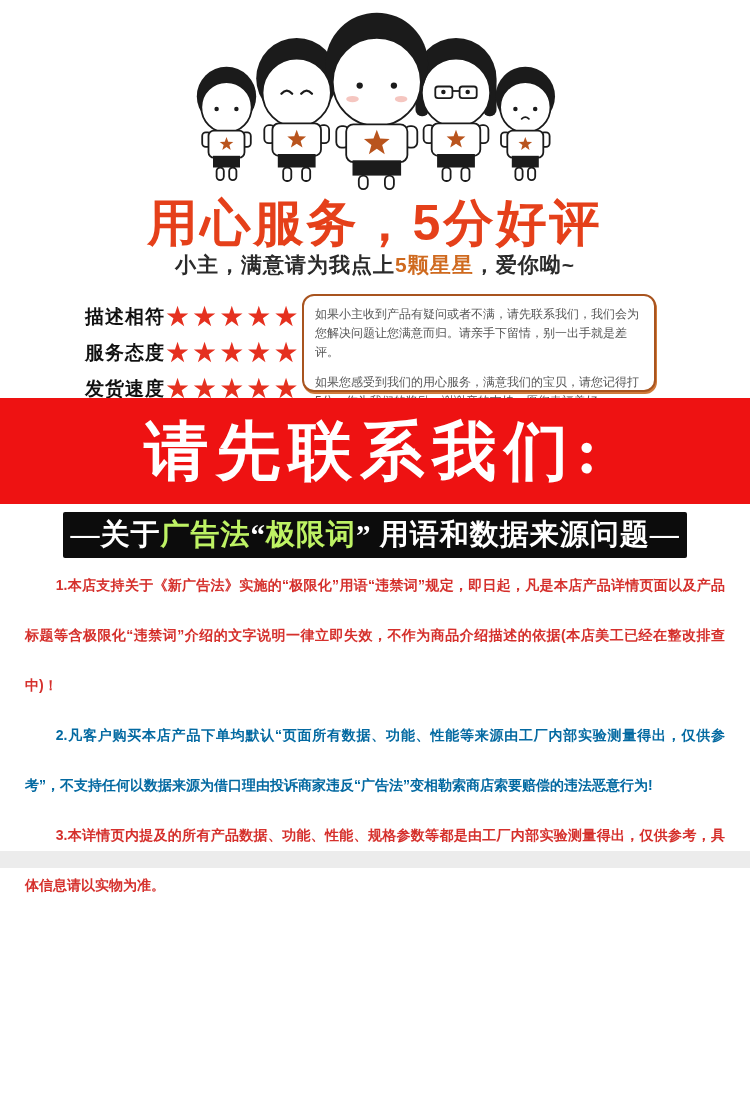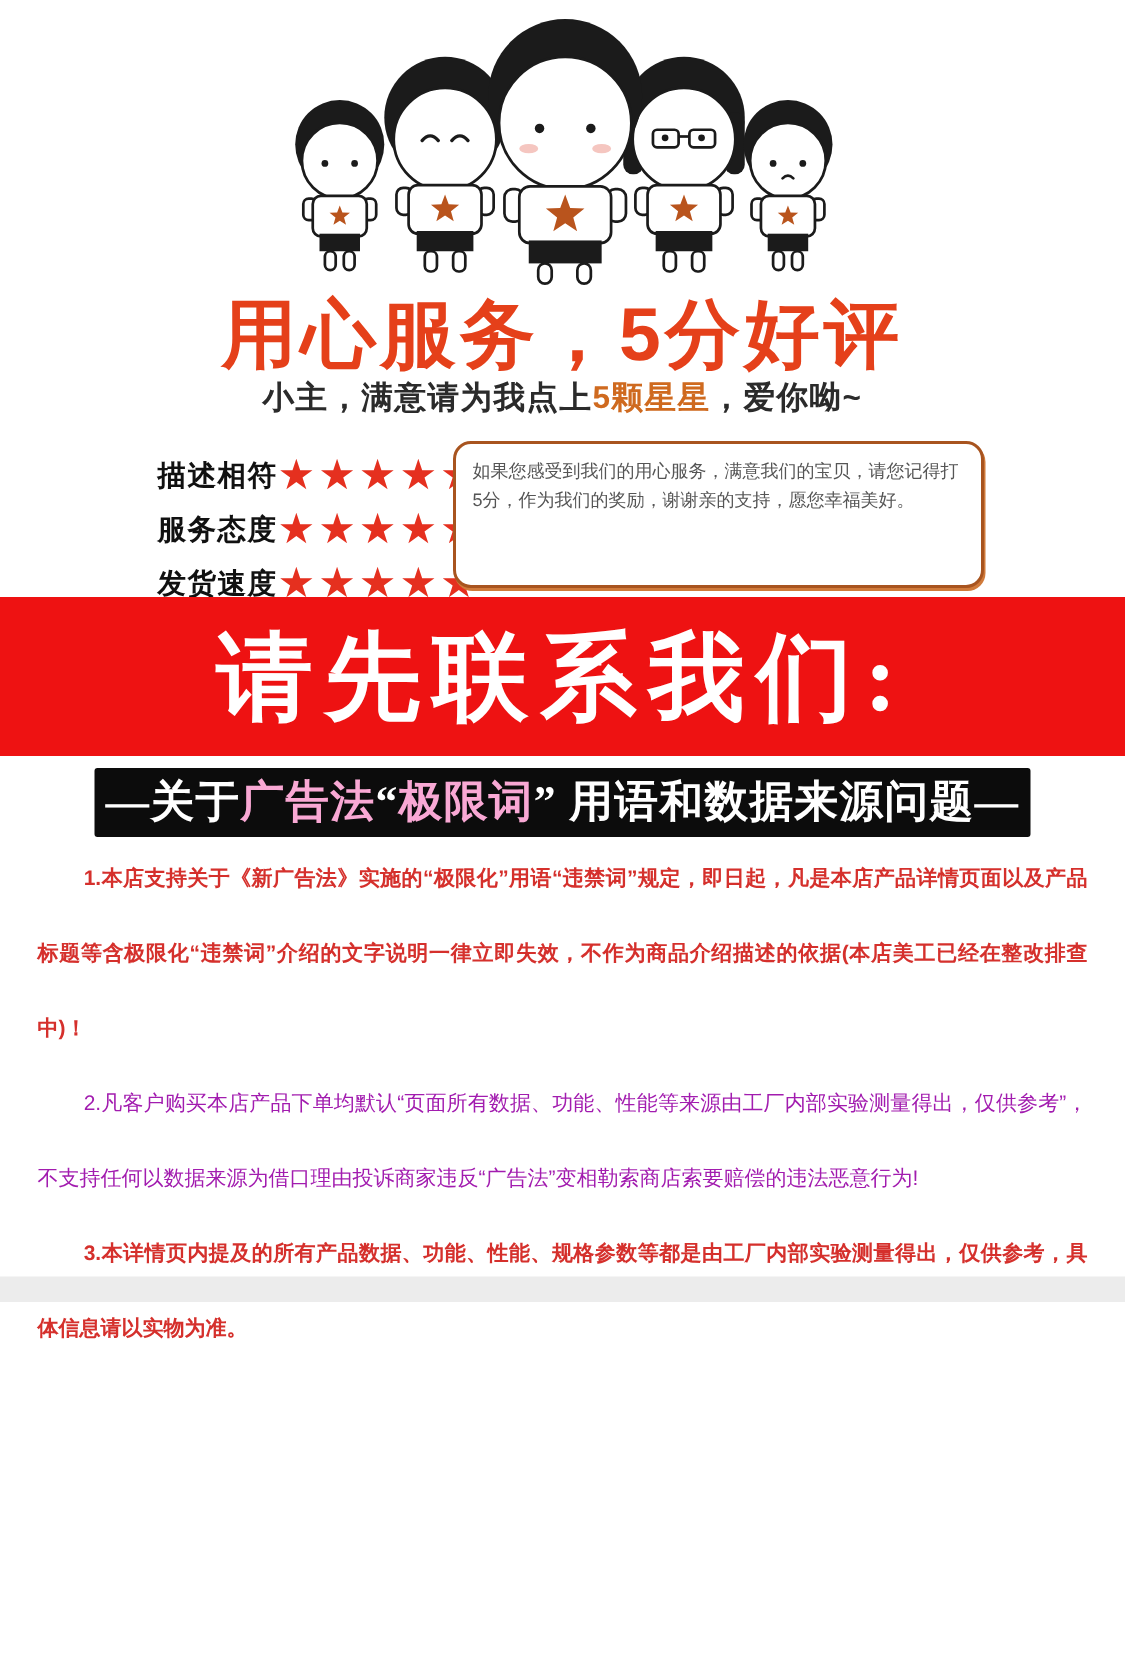--- a/index.html
+++ b/index.html
@@ -11,21 +11,21 @@
   .main-title {
     position:absolute; top:190px; left:0; width:750px; text-align:center;
     font-size:50px; font-weight:bold; letter-spacing:3px; color:#e5401a;
   }
   .subtitle {
     position:absolute; top:251px; left:0; width:750px; text-align:center;
     font-size:21px; font-weight:bold; color:#2b2b2b; letter-spacing:1px;
   }
   .subtitle .hl { color:#cf6a1f; }
 
-  .ratings { position:absolute; left:85px; top:299px; width:215px;margin-left:20px; }
+  .ratings { position:absolute; left:85px; top:299px; width:215px; }
   .rating-row { display:flex; align-items:center; height:36px; }
   .rating-label { width:82px; font-size:19px; font-weight:bold; color:#111; letter-spacing:1px; white-space:nowrap; }
   .rating-stars { font-size:28px; color:#e5301f; letter-spacing:2px; line-height:1; white-space:nowrap; }
 
   .bubble {
     position:absolute; left:302px; top:294px; width:354px; height:98px;
     border:2px solid #a8541f; border-radius:12px;
     box-shadow:1px 2px 0 #d07a3a;
     padding:9px 11px; font-size:12px; line-height:19px; color:#555; background:#fff;
   }
@@ -42,31 +42,31 @@
 
   .black-banner {
     position:absolute; top:512px; left:63px; width:624px; height:46px; background:#0c0c0c;
     display:flex; align-items:center; justify-content:center; border-radius:2px;
   }
   .black-banner span {
     font-family:"Liberation Serif","DejaVu Serif",serif; font-weight:bold;
     font-size:29px; letter-spacing:1px; white-space:pre;text-align:center;
   }
   .seg-white { color:#ffffff; }
-  .seg-yellow { color:#f9a8d4; }
+  .seg-yellow { color:#bef264; }
 
   .gray-band { position:absolute; top:851px; left:0; width:750px; height:17px; background:#ececec; z-index:0; }
 
   .notices {
     position:absolute; top:560px; left:25px; width:700px; z-index:1;
     font-size:14px; line-height:50px; text-align:justify; font-weight:bold;
   }
   .notice { text-indent:2.2em; }
   .notice-red { color:#d5302c; }
-  .notice-dark { color:#a21caf; font-weight:normal; }
+  .notice-dark { color:#0369a1; font-weight:bold; }
 
   .outline { fill:#fff; stroke:#1b1b1b; stroke-width:2; }
   .hair { fill:#1b1b1b; }
   .dot { fill:#1b1b1b; }
 </style>
 </head>
 <body>
 
 <div class="page">
 
@@ -168,20 +168,21 @@
       <span class="rating-label">服务态度</span>
       <span class="rating-stars">★★★★★</span>
     </div>
     <div class="rating-row">
       <span class="rating-label">发货速度</span>
       <span class="rating-stars">★★★★★</span>
     </div>
   </div>
 
   <div class="bubble">
+    <p>如果小主收到产品有疑问或者不满，请先联系我们，我们会为您解决问题让您满意而归。请亲手下留情，别一出手就是差评。</p>
     <p>如果您感受到我们的用心服务，满意我们的宝贝，请您记得打5分，作为我们的奖励，谢谢亲的支持，愿您幸福美好。</p>
   </div>
 
   <div class="red-banner">
     <span class="red-banner-text">请先联系我们:</span>
   </div>
 
   <div class="black-banner">
     <span class="seg-white">—关于</span>
       <span class="seg-yellow">广告法</span>

